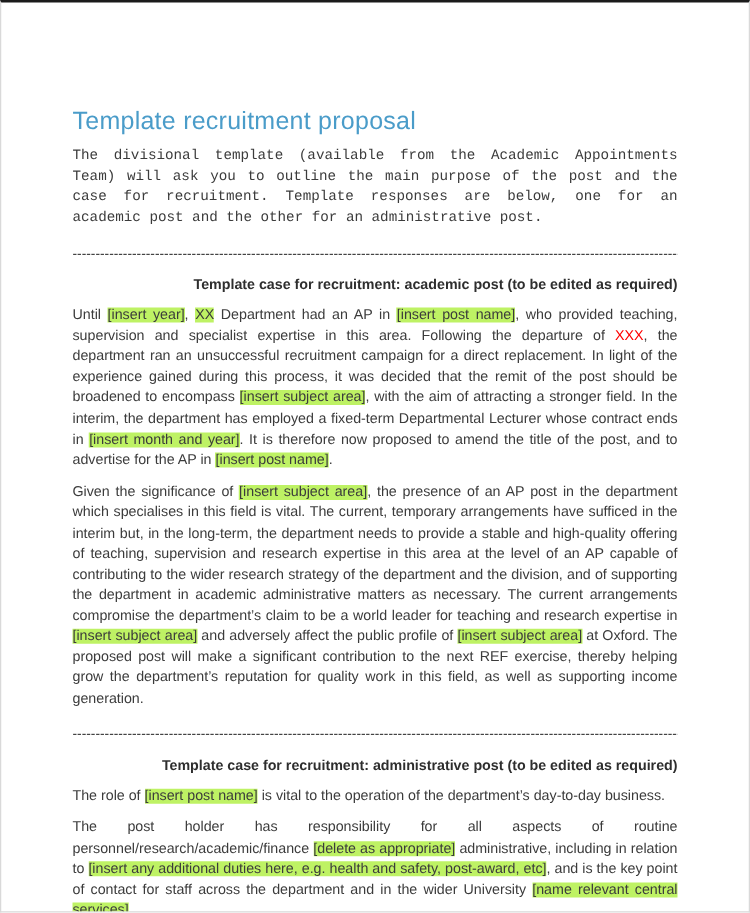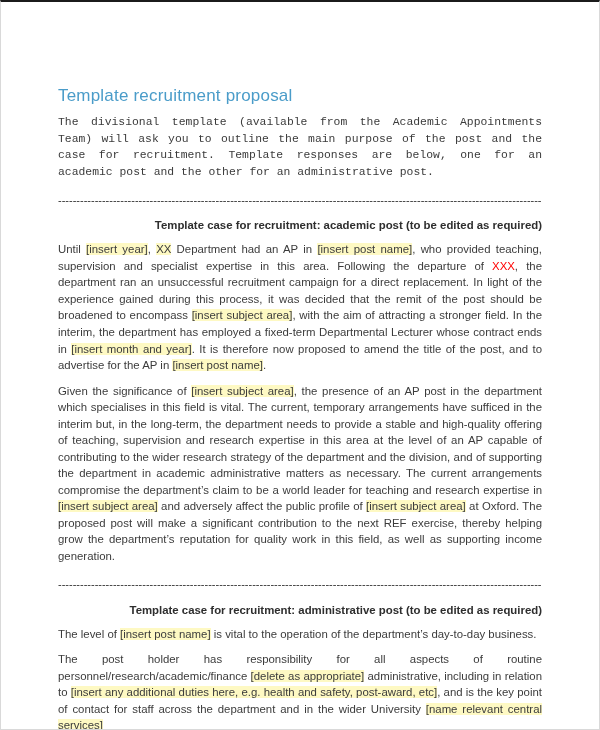--- a/index.html
+++ b/index.html
@@ -10,21 +10,21 @@
     color: #3b3b3b;
     border: 1px solid #d9d9d9;
     border-top: 2px solid #1b1b1b;
     overflow: hidden;
   }
   .page {
     padding: 84px 57px 0 57px;
   }
   .doc-title {
     color: #4a9cc9;
-    font-size: 17px;
+    font-size: 20px;
     font-weight: 400;
     letter-spacing: 0.2px;
     margin-bottom: 8px;
   }
   .para {
     font-size: 11.4px;
     line-height: 1.45;
     text-align: justify;
     margin-bottom: 9px;
     color: #3b3b3b;
@@ -40,21 +40,21 @@
   }
   .section-heading {
     font-size: 11.4px;
     font-weight: 700;
     color: #2e2e2e;
     margin-bottom: 10px;
     text-align: right;
   }
   .section { margin-bottom: 6px; }
   .section-gap { margin-top: 14px; }
-  .run-highlight { background: #fef9c3; }
+  .run-highlight { background: #bef264; }
   .run-red { color: #ff0000; }
 </style>
 </head>
 <body>
 
 <div class="page">
 
   <h1 class="doc-title">Template recruitment proposal</h1>
 
   <p class="para intro">The divisional template (available from the Academic Appointments Team) will ask you to outline the main purpose of the post and the case for recruitment. Template responses are below, one for an academic post and the other for an administrative post.</p>
@@ -64,17 +64,17 @@
   <div class="section">
     <h2 class="section-heading">Template case for recruitment: academic post (to be edited as required)</h2>
     <p class="para"><span>Until </span><span class="run-highlight">[insert year]</span><span>, </span><span class="run-highlight">XX</span><span> Department had an AP in </span><span class="run-highlight">[insert post name]</span><span>, who provided teaching, supervision and specialist expertise in this area. Following the departure of </span><span class="run-red">XXX</span><span>, the department ran an unsuccessful recruitment campaign for a direct replacement. In light of the experience gained during this process, it was decided that the remit of the post should be broadened to encompass </span><span class="run-highlight">[insert subject area]</span><span>, with the aim of attracting a stronger field. In the interim, the department has employed a fixed-term Departmental Lecturer whose contract ends in </span><span class="run-highlight">[insert month and year]</span><span>. It is therefore now proposed to amend the title of the post, and to advertise for the AP in </span><span class="run-highlight">[insert post name]</span><span>.</span></p>
     <p class="para"><span>Given the significance of </span><span class="run-highlight">[insert subject area]</span><span>, the presence of an AP post in the department which specialises in this field is vital. The current, temporary arrangements have sufficed in the interim but, in the long-term, the department needs to provide a stable and high-quality offering of teaching, supervision and research expertise in this area at the level of an AP capable of contributing to the wider research strategy of the department and the division, and of supporting the department in academic administrative matters as necessary. The current arrangements compromise the department’s claim to be a world leader for teaching and research expertise in </span><span class="run-highlight">[insert subject area]</span><span> and adversely affect the public profile of </span><span class="run-highlight">[insert subject area]</span><span> at Oxford. The proposed post will make a significant contribution to the next REF exercise, thereby helping grow the department’s reputation for quality work in this field, as well as supporting income generation.</span></p>
   </div>
 
   <div class="separator section-gap">------------------------------------------------------------------------------------------------------------------------------------------------------</div>
 
   <div class="section">
     <h2 class="section-heading">Template case for recruitment: administrative post (to be edited as required)</h2>
-    <p class="para"><span>The level of </span><span class="run-highlight">[insert post name]</span><span> is vital to the operation of the department’s day-to-day business.</span></p>
+    <p class="para"><span>The role of </span><span class="run-highlight">[insert post name]</span><span> is vital to the operation of the department’s day-to-day business.</span></p>
     <p class="para"><span>The post holder has responsibility for all aspects of routine personnel/research/academic/finance </span><span class="run-highlight">[delete as appropriate]</span><span> administrative, including in relation to </span><span class="run-highlight">[insert any additional duties here, e.g. health and safety, post-award, etc]</span><span>, and is the key point of contact for staff across the department and in the wider University </span><span class="run-highlight">[name relevant central services]</span></p>
   </div>
 
 </div>
 
 </body></html>

